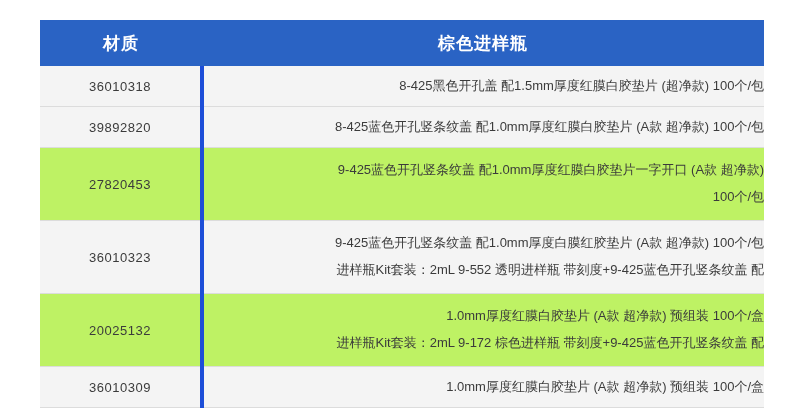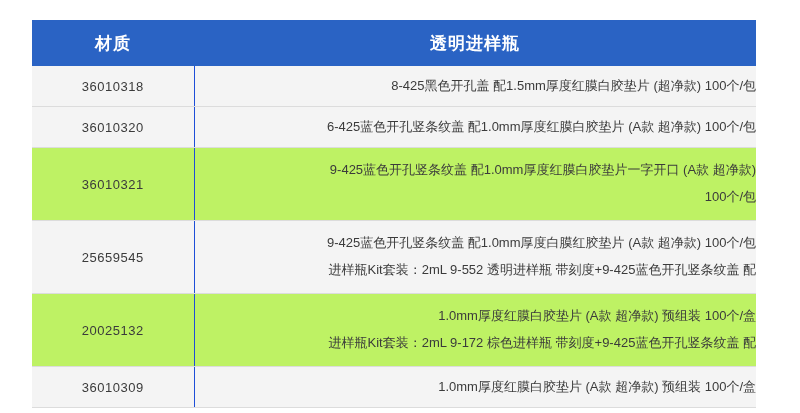--- a/index.html
+++ b/index.html
@@ -13,21 +13,21 @@
     font-family: "Liberation Sans", sans-serif;
     color: #333333;
     overflow: hidden;
   }
   .page {
     width: 660px;
     height: 413px;
     position: relative;
     background: #ffffff;
     box-sizing: border-box;
-    padding: 20px 40px 0 32px;
+    padding: 20px 40px 0 40px;
   }
   table.spec-table {
     width: 720px;
     border-collapse: collapse;
     table-layout: fixed;
   }
   table.spec-table thead th {
     background: #2a63c4;
     color: #ffffff;
     font-size: 17px;
@@ -36,21 +36,21 @@
     text-align: center;
     vertical-align: middle;
     border: none;
     letter-spacing: 1px;
   }
   table.spec-table th.col-material { width: 160px; }
   table.spec-table th.col-desc { width: 560px; }
 
   table.spec-table tbody td {
     border-bottom: 1px solid #dcdcdc;
-    border-right: 1px solid #1d4ed8;
+    border-right: 4px solid #1d4ed8;
     font-size: 13px;
     color: #3b3b3b;
     vertical-align: middle;
     padding: 0;
   }
   table.spec-table tbody td:last-child {
     border-right: none;
   }
   table.spec-table tbody tr:first-child td {
     border-top: none;
@@ -89,45 +89,45 @@
   .r6 td { height: 40px; }
 </style>
 </head>
 <body>
 
 <div class="page">
   <table class="spec-table">
     <thead>
       <tr>
         <th class="col-material">材质</th>
-        <th class="col-desc">透明进样瓶</th>
+        <th class="col-desc">棕色进样瓶</th>
       </tr>
     </thead>
     <tbody>
       <tr class="row-shaded r1">
         <td class="material">36010318</td>
         <td class="desc">
           <span class="desc-line">8-425黑色开孔盖 配1.5mm厚度红膜白胶垫片 (超净款) 100个/包</span>
         </td>
       </tr>
       <tr class="row-shaded r2">
-        <td class="material">36010320</td>
+        <td class="material">39892820</td>
         <td class="desc">
-          <span class="desc-line">6-425蓝色开孔竖条纹盖 配1.0mm厚度红膜白胶垫片 (A款 超净款) 100个/包</span>
+          <span class="desc-line">8-425蓝色开孔竖条纹盖 配1.0mm厚度红膜白胶垫片 (A款 超净款) 100个/包</span>
         </td>
       </tr>
       <tr class="row-plain r3">
-        <td class="material">36010321</td>
+        <td class="material">27820453</td>
         <td class="desc">
           <span class="desc-line">9-425蓝色开孔竖条纹盖 配1.0mm厚度红膜白胶垫片一字开口 (A款 超净款)</span>
           <span class="desc-line">100个/包</span>
         </td>
       </tr>
       <tr class="row-shaded r4">
-        <td class="material">25659545</td>
+        <td class="material">36010323</td>
         <td class="desc">
           <span class="desc-line">9-425蓝色开孔竖条纹盖 配1.0mm厚度白膜红胶垫片 (A款 超净款) 100个/包</span>
           <span class="desc-line">进样瓶Kit套装：2mL 9-552 透明进样瓶 带刻度+9-425蓝色开孔竖条纹盖 配</span>
         </td>
       </tr>
       <tr class="row-plain r5">
         <td class="material">20025132</td>
         <td class="desc">
           <span class="desc-line">1.0mm厚度红膜白胶垫片 (A款 超净款) 预组装 100个/盒</span>
           <span class="desc-line">进样瓶Kit套装：2mL 9-172 棕色进样瓶 带刻度+9-425蓝色开孔竖条纹盖 配</span>

